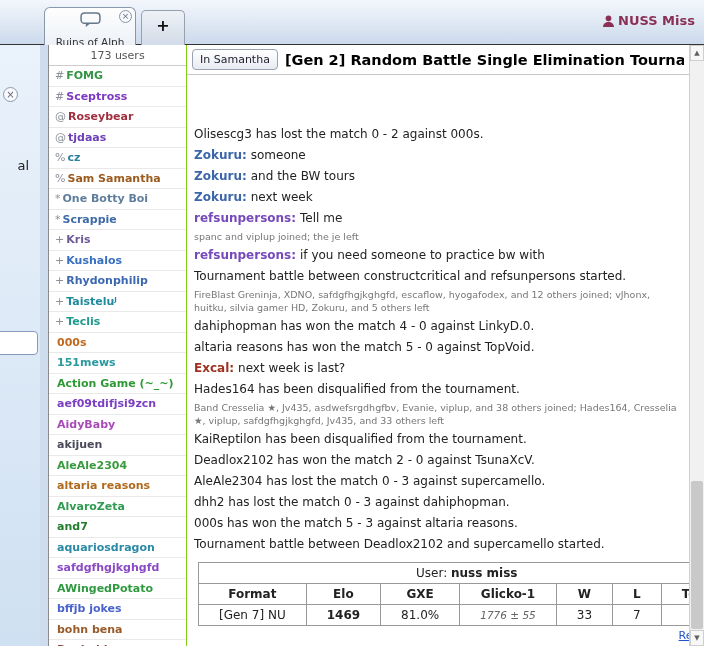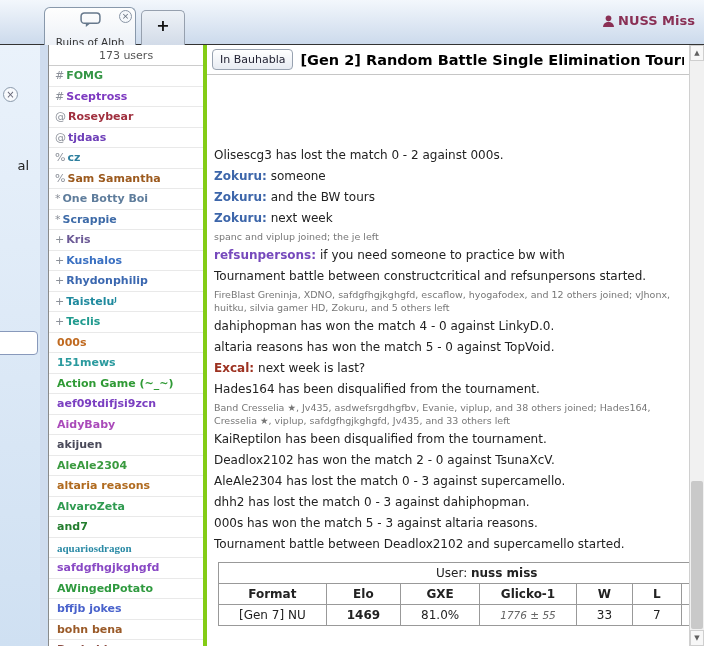--- a/index.html
+++ b/index.html
@@ -19,21 +19,21 @@
   
   .bg-sliver{position:absolute;top:45px;left:0;width:40px;bottom:0;background:linear-gradient(#eaf2fb,#cfe0f2);overflow:hidden}
   .frag-close{position:absolute;left:3px;top:42px;width:15px;height:15px;border:1px solid #8a99ab;border-radius:50%;color:#667;font-size:10px;line-height:13px;text-align:center;background:#f8fafd;cursor:pointer}
   .frag-text{position:absolute;right:11px;top:113px;font-size:13px;color:#222}
   .frag-input{position:absolute;left:-16px;top:286px;width:54px;height:24px;background:#fff;border:1px solid #8899bb;border-radius:4px}
 
   
   .room{position:absolute;left:48px;top:45px;right:15px;bottom:0;background:#fff;border-left:1px solid #8a8a8a;display:flex}
 
   
-  .userlist{width:158px;flex-shrink:0;border-right:4px solid #84cc16;overflow:hidden;background:#fff}
+  .userlist{width:138px;flex-shrink:0;border-right:1px solid #84cc16;overflow:hidden;background:#fff}
   .userlist-header{font-size:11px;color:#555;text-align:center;padding:4px 0 3px;border-bottom:1px solid #ccc;cursor:pointer}
   .userrow{height:20.5px;line-height:20.5px;padding:0 3px 0 6px;border-bottom:1px solid #e9e9e9;font-size:11px;font-weight:bold;white-space:nowrap;overflow:hidden;cursor:pointer}
   .userrow .rank{color:#8a8f98;font-weight:normal;margin-right:2px}
 
   
   .chatcol{flex:1;min-width:0;display:flex;flex-direction:column}
   .roomhead{display:flex;align-items:center;gap:7px;padding:4px 5px;border-bottom:1px solid #c6c6c6;background:#fff;flex-shrink:0}
   .status-btn{font-size:11px;border:1px solid #98a2b0;background:linear-gradient(#ffffff,#e7ebf2);padding:3px 7px;border-radius:4px;color:#223;white-space:nowrap;cursor:pointer}
   .roomtitle{font-weight:bold;font-size:14.5px;color:#000;white-space:nowrap;overflow:hidden}
   .chatlog{flex:1;overflow:hidden;padding:1px 4px 2px;display:flex;flex-direction:column;justify-content:flex-end}
@@ -113,39 +113,40 @@
     <div class="userrow"><span class="rank"></span><span style="color: rgb(192, 106, 32);">000s</span></div>
     <div class="userrow"><span class="rank"></span><span style="color: rgb(42, 154, 158);">151mews</span></div>
     <div class="userrow"><span class="rank"></span><span style="color: rgb(47, 154, 53);">Action Game (~_~)</span></div>
     <div class="userrow"><span class="rank"></span><span style="color: rgb(123, 63, 193);">aef09tdifjsi9zcn</span></div>
     <div class="userrow"><span class="rank"></span><span style="color: rgb(170, 74, 186);">AidyBaby</span></div>
     <div class="userrow"><span class="rank"></span><span style="color: rgb(74, 74, 90);">akijuen</span></div>
     <div class="userrow"><span class="rank"></span><span style="color: rgb(58, 154, 63);">AleAle2304</span></div>
     <div class="userrow"><span class="rank"></span><span style="color: rgb(176, 106, 30);">altaria reasons</span></div>
     <div class="userrow"><span class="rank"></span><span style="color: rgb(47, 154, 80);">AlvaroZeta</span></div>
     <div class="userrow"><span class="rank"></span><span style="color: rgb(35, 125, 46);">and7</span></div>
-    <div class="userrow"><span class="rank"></span><span style="color: rgb(42, 138, 165); font-family: Liberation Serif, serif;">aquariosdragon</span></div>
+    <div class="userrow"><span class="rank"></span><span style="color: rgb(42, 138, 165);">aquariosdragon</span></div>
     <div class="userrow"><span class="rank"></span><span style="color: rgb(138, 74, 197);">safdgfhgjkghgfd</span></div>
     <div class="userrow"><span class="rank"></span><span style="color: rgb(47, 154, 63);">AWingedPotato</span></div>
     <div class="userrow"><span class="rank"></span><span style="color: rgb(74, 99, 204);">bffjb jokes</span></div>
     <div class="userrow"><span class="rank"></span><span style="color: rgb(154, 90, 40);">bohn bena</span></div>
     <div class="userrow"><span class="rank"></span><span style="color: rgb(138, 74, 64);">Bauhabla</span></div>
   </div>
 
   <div class="chatcol">
     <div class="roomhead">
-      <span class="status-btn">In Bauhabla</span>
+      <span class="status-btn">In Samantha</span>
       <span class="roomtitle">[Gen 2] Random Battle Single Elimination Tournament</span>
     </div>
 
     <div class="chatlog">
       <div class="msg announce">Olisescg3 has lost the match 0 - 2 against 000s.</div>
       <div class="msg"><strong style="color: rgb(61, 102, 170);">Zokuru:</strong><span>someone</span></div>
       <div class="msg"><strong style="color: rgb(61, 102, 170);">Zokuru:</strong><span>and the BW tours</span></div>
       <div class="msg"><strong style="color: rgb(61, 102, 170);">Zokuru:</strong><span>next week</span></div>
+      <div class="msg"><strong style="color: rgb(118, 73, 188);">refsunpersons:</strong><span>Tell me</span></div>
       <div class="msg small">spanc and viplup joined; the je left</div>
       <div class="msg"><strong style="color: rgb(118, 73, 188);">refsunpersons:</strong><span>if you need someone to practice bw with</span></div>
       <div class="msg announce">Tournament battle between constructcritical and refsunpersons started.</div>
       <div class="msg small">FireBlast Greninja, XDNO, safdgfhgjkghgfd, escaflow, hyogafodex, and 12 others joined; vJhonx, huitku, silvia gamer HD, Zokuru, and 5 others left</div>
       <div class="msg announce">dahiphopman has won the match 4 - 0 against LinkyD.0.</div>
       <div class="msg announce">altaria reasons has won the match 5 - 0 against TopVoid.</div>
       <div class="msg"><strong style="color: rgb(157, 50, 33);">Excal:</strong><span>next week is last?</span></div>
       <div class="msg announce">Hades164 has been disqualified from the tournament.</div>
       <div class="msg small">Band Cresselia ★, Jv435, asdwefsrgdhgfbv, Evanie, viplup, and 38 others joined; Hades164, Cresselia ★, viplup, safdgfhgjkghgfd, Jv435, and 33 others left</div>
       <div class="msg announce">KaiReptilon has been disqualified from the tournament.</div>

